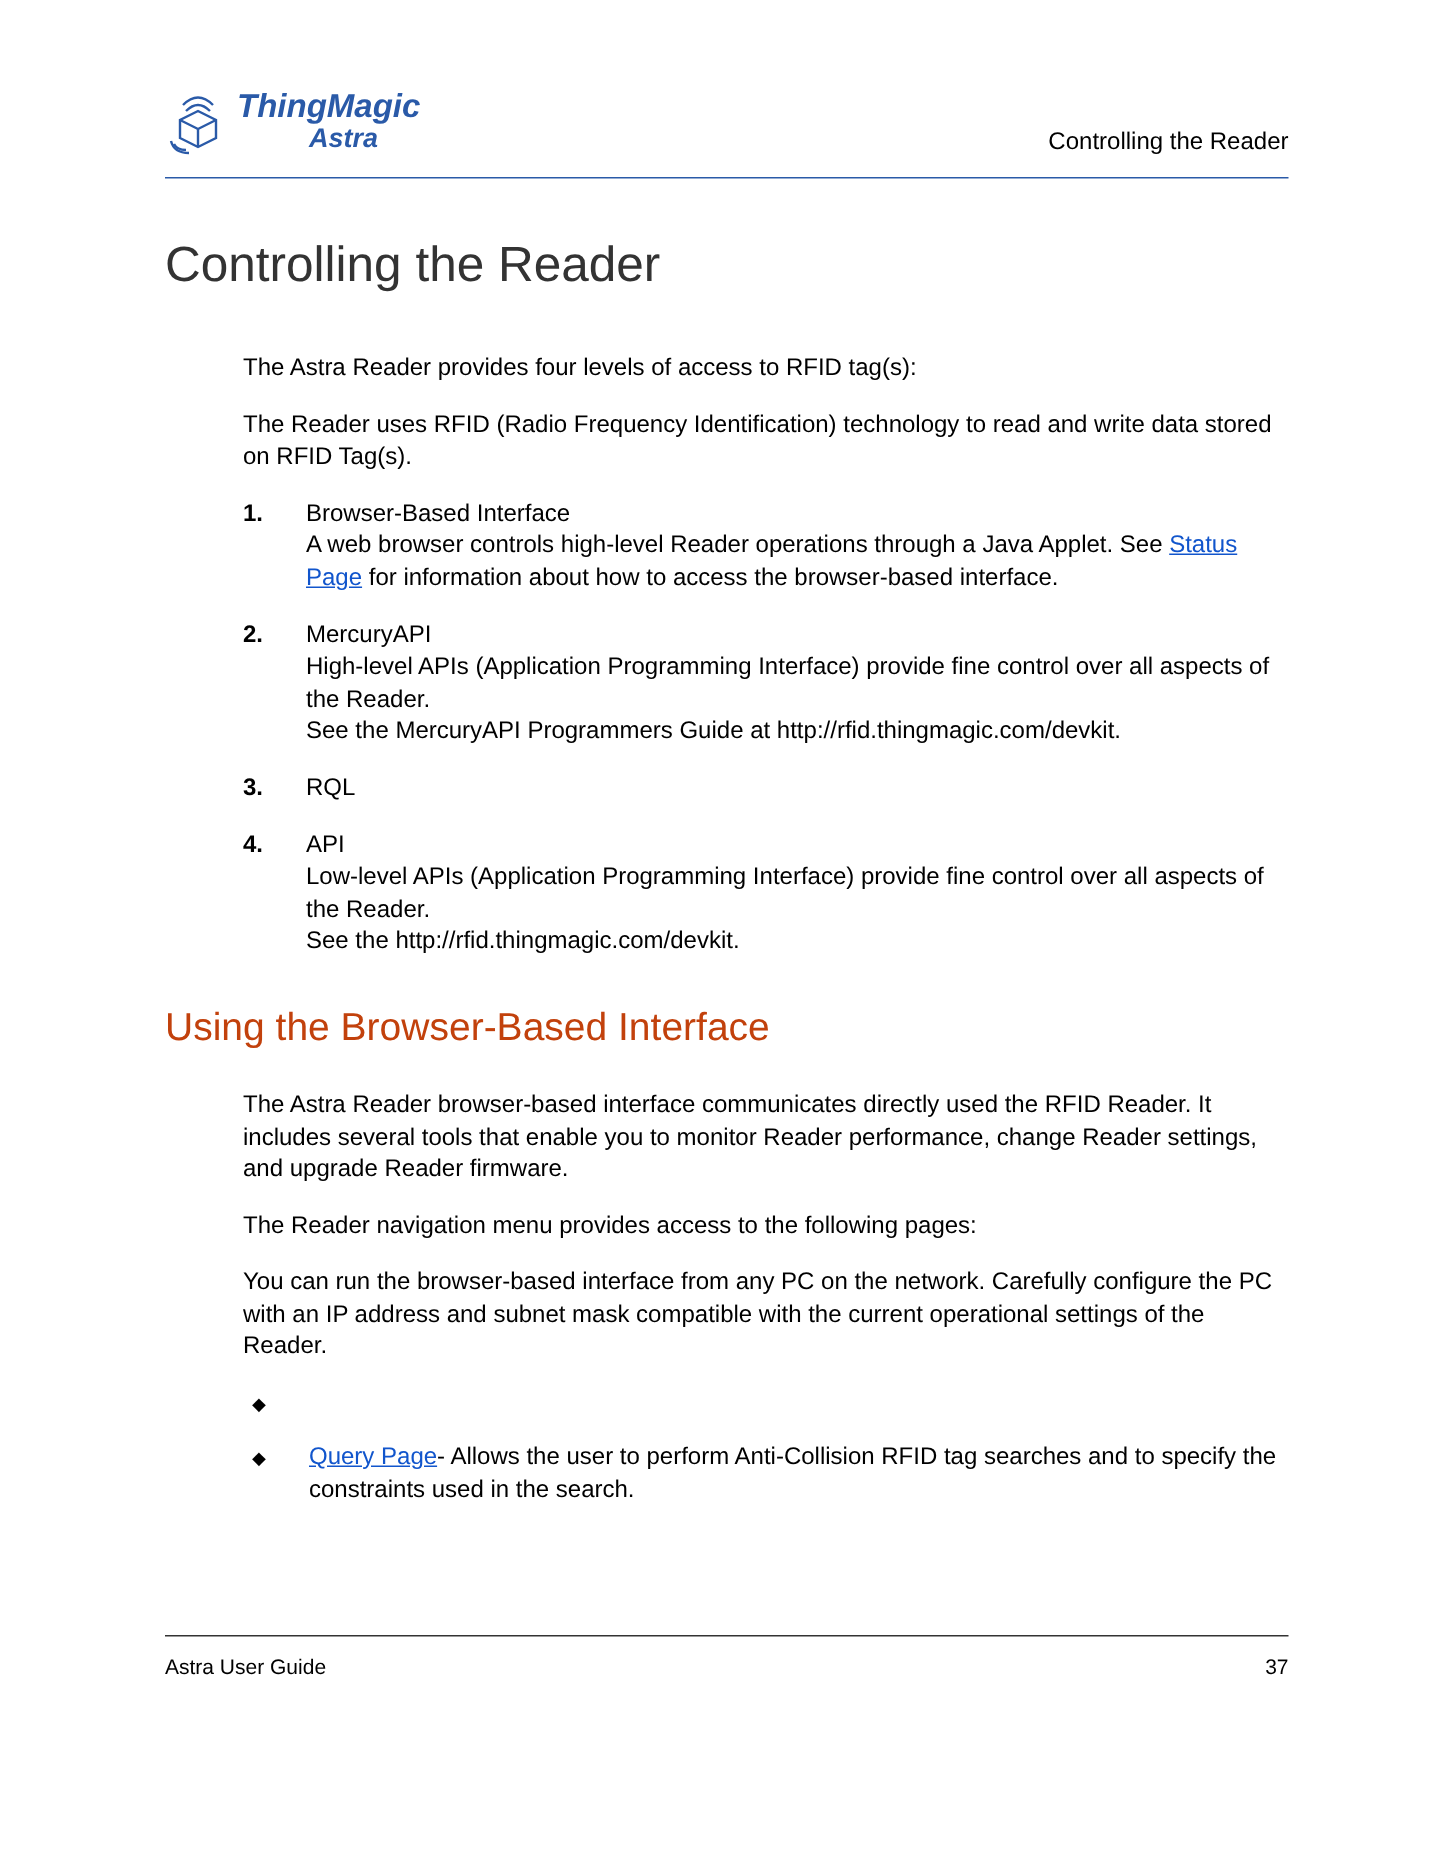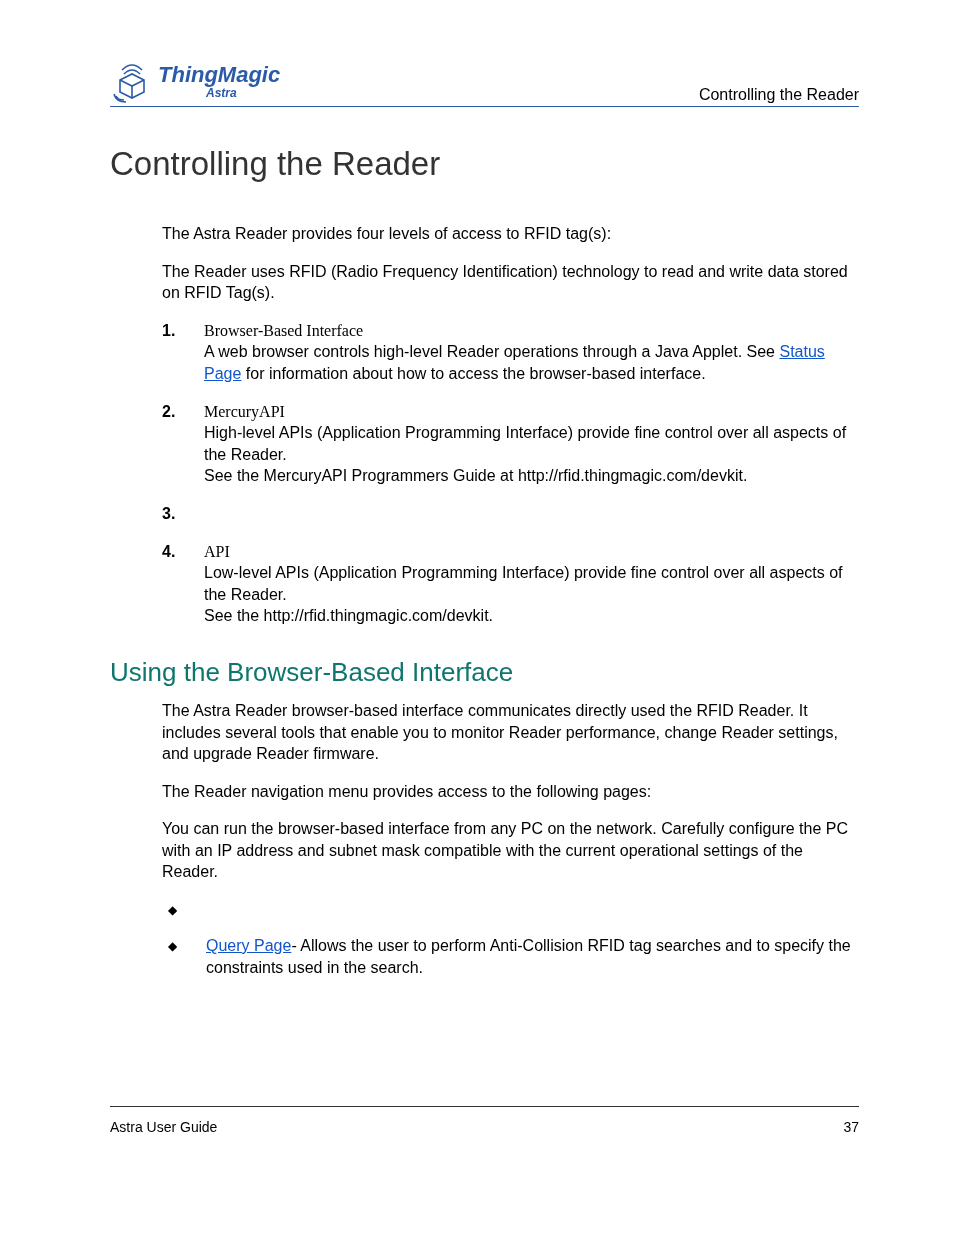--- a/index.html
+++ b/index.html
@@ -14,21 +14,21 @@
     padding: 60px 95px 40px 110px;
     box-sizing: border-box;
     min-height: 1235px;
     position: relative;
   }
   .header-area {
     display: flex;
     justify-content: space-between;
     align-items: flex-end;
     border-bottom: 1px solid #2a5aa8;
-    padding-bottom: 2px;
+    padding-bottom: 14px;
     margin-bottom: 30px;
   }
   .logo {
     display: flex;
     align-items: center;
   }
   .logo svg {
     flex-shrink: 0;
   }
   .logo-text {
@@ -39,21 +39,21 @@
   .logo-main {
     font-style: italic;
     font-weight: bold;
     font-size: 22px;
     color: #2a5aa8;
     line-height: 1;
   }
   .logo-sub {
     font-style: italic;
     font-weight: bold;
-    font-size: 12px;
+    font-size: 18px;
     color: #2a5aa8;
     margin-left: 48px;
     line-height: 1.2;
   }
   .header-right {
     font-size: 16px;
     color: #000;
   }
   h1.page-title {
     font-size: 33px;
@@ -78,31 +78,30 @@
     display: flex;
     margin-bottom: 16px;
   }
   ol.numbered .num {
     width: 42px;
     flex-shrink: 0;
     font-weight: bold;
   }
   ol.numbered .item-body .item-title {
     display: block;
-    font-family: Liberation Serif, serif;
   }
   a.link {
     color: #1155cc;
     text-decoration: underline;
   }
   h2.section-title {
     font-size: 26px;
     font-weight: normal;
-    color: #0f766e;
-    margin: 30px 0 12px 0;
+    color: #c2410c;
+    margin: 30px 0 26px 0;
   }
   ul.bullets {
     list-style: none;
     padding: 0;
     margin: 0;
   }
   ul.bullets > li {
     display: flex;
     margin-bottom: 14px;
   }
@@ -111,21 +110,21 @@
     flex-shrink: 0;
     text-align: left;
     padding-left: 6px;
     font-size: 12px;
     line-height: 22px;
   }
   .footer {
     position: absolute;
     left: 110px;
     right: 95px;
-    bottom: 100px;
+    bottom: 116px;
     border-top: 1px solid #333;
     padding-top: 12px;
     display: flex;
     justify-content: space-between;
     font-size: 14px;
   }
 </style>
 </head>
 <body>
 
@@ -170,20 +169,21 @@
         <span class="num">2.</span>
         <div class="item-body">
           <span class="item-title">MercuryAPI</span>
           <span style="white-space:pre-line;">High-level APIs (Application Programming Interface) provide fine control over all aspects of the Reader.
 See the MercuryAPI Programmers Guide at http://rfid.thingmagic.com/devkit.</span>
         </div>
       </li>
       <li>
         <span class="num">3.</span>
         <div class="item-body">
+          <span class="item-title">RQL</span>
         </div>
       </li>
       <li>
         <span class="num">4.</span>
         <div class="item-body">
           <span class="item-title">API</span>
           <span style="white-space:pre-line;">Low-level APIs (Application Programming Interface) provide fine control over all aspects of the Reader.
 See the http://rfid.thingmagic.com/devkit.</span>
         </div>
       </li>

